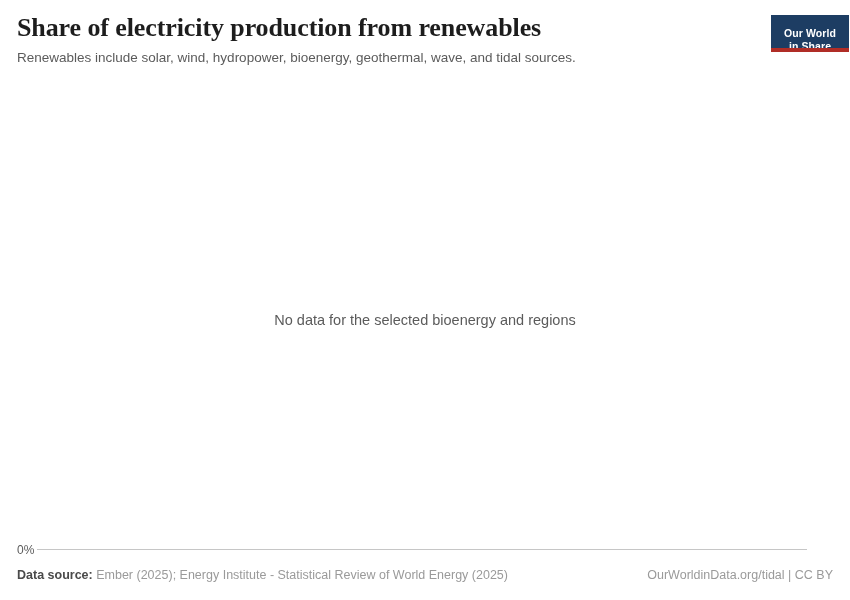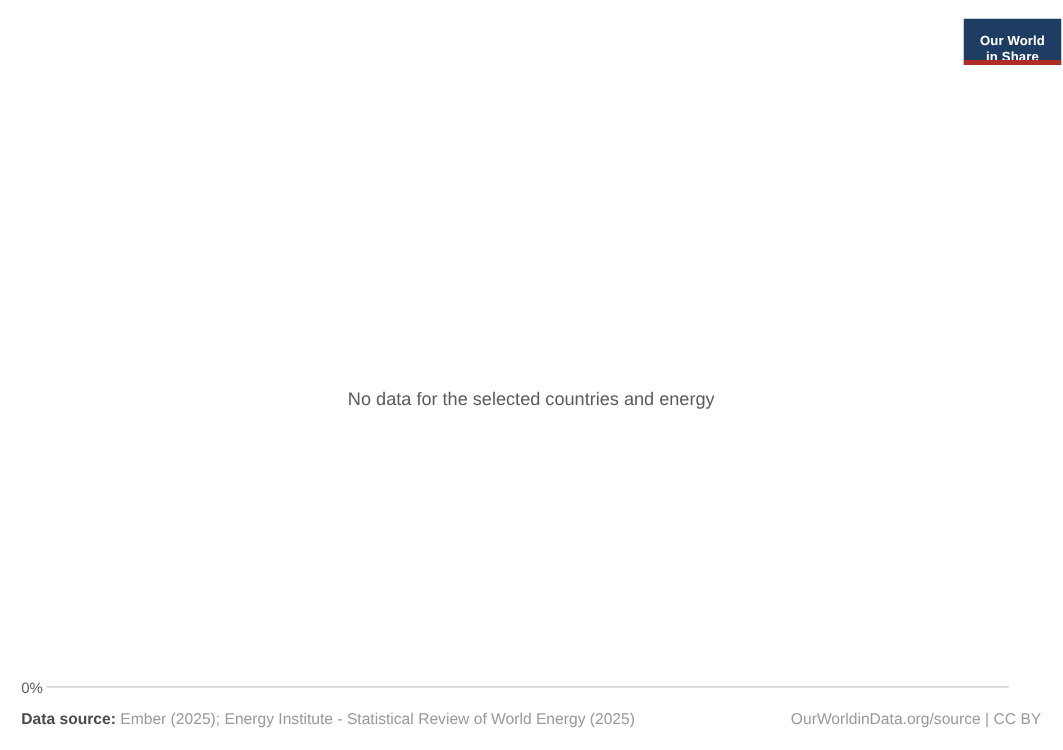--- a/index.html
+++ b/index.html
@@ -158,36 +158,40 @@
   .footer-right {
     white-space: nowrap;
     color: #9a9a9a;
   }
 </style>
 </head>
 <body>
 
 <div class="chart-frame">
 
+  <div class="header">
+    <h1 class="chart-title">Share of electricity production from renewables</h1>
+    <p class="chart-subtitle">Renewables include solar, wind, hydropower, bioenergy, geothermal, wave, and tidal sources.</p>
+  </div>
 
   <div class="owid-logo">
     <span class="logo-line">Our World</span>
     <span class="logo-line">in Share</span>
     <span class="logo-rule"></span>
   </div>
 
   <div class="plot-area">
-    <div class="no-data-message">No data for the selected countries and energy</div>
+    <div class="no-data-message">No data for the selected bioenergy and regions</div>
   </div>
 
   <div class="axis-row">
     <span class="axis-tick-label">0%</span>
     <span class="axis-line"></span>
   </div>
 
   <div class="footer">
     <div class="footer-left">
       <span class="footer-label">Data source:</span><span class="footer-source-text"> Ember (2025); Energy Institute - Statistical Review of World Energy (2025)</span>
     </div>
-    <div class="footer-right">OurWorldinData.org/source | CC BY</div>
+    <div class="footer-right">OurWorldinData.org/tidal | CC BY</div>
   </div>
 
 </div>
 
 </body></html>

